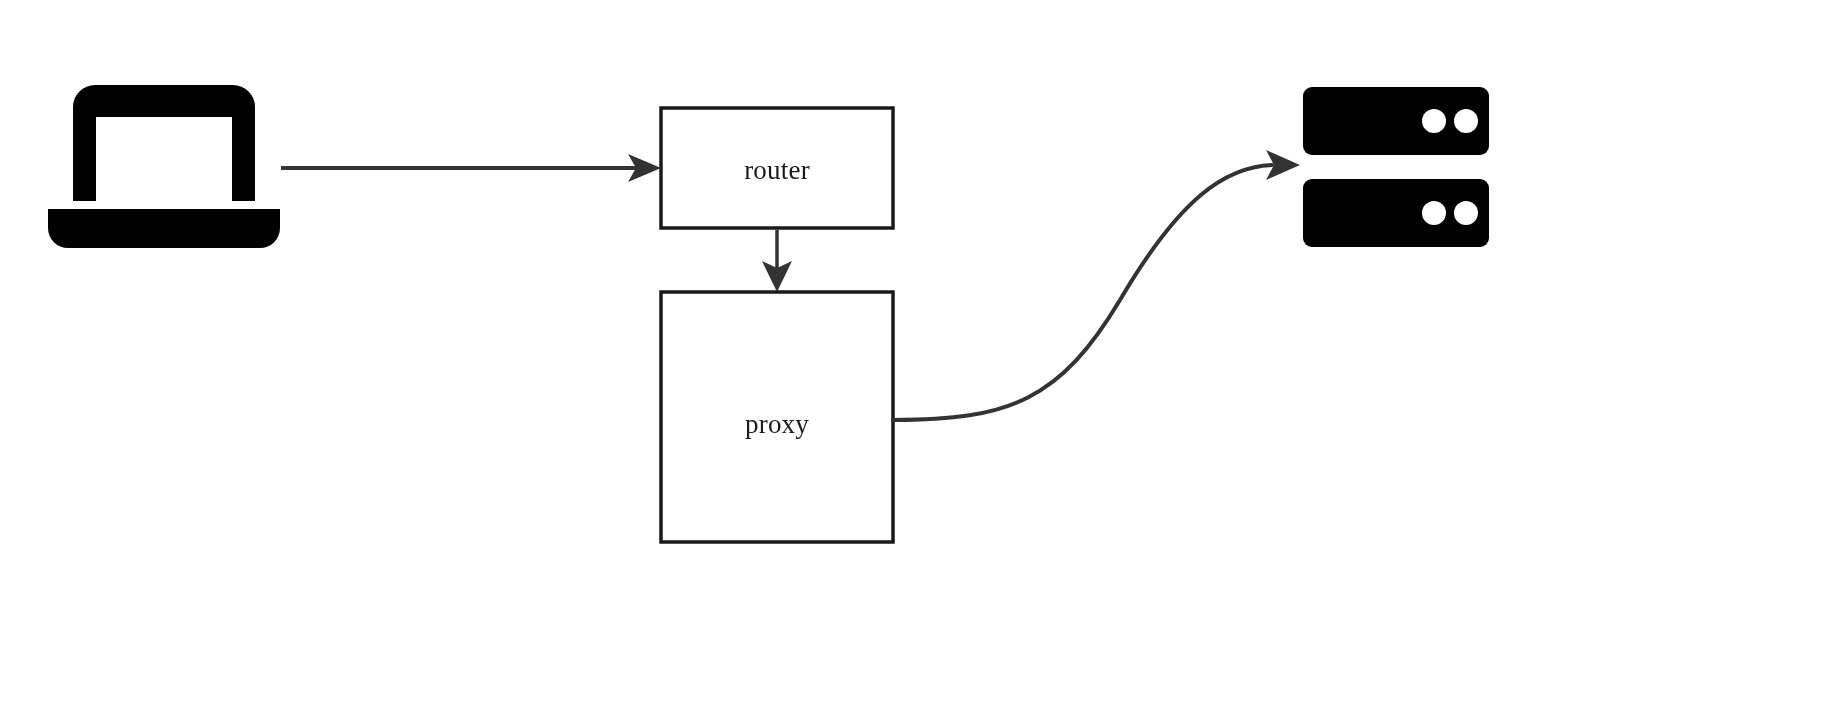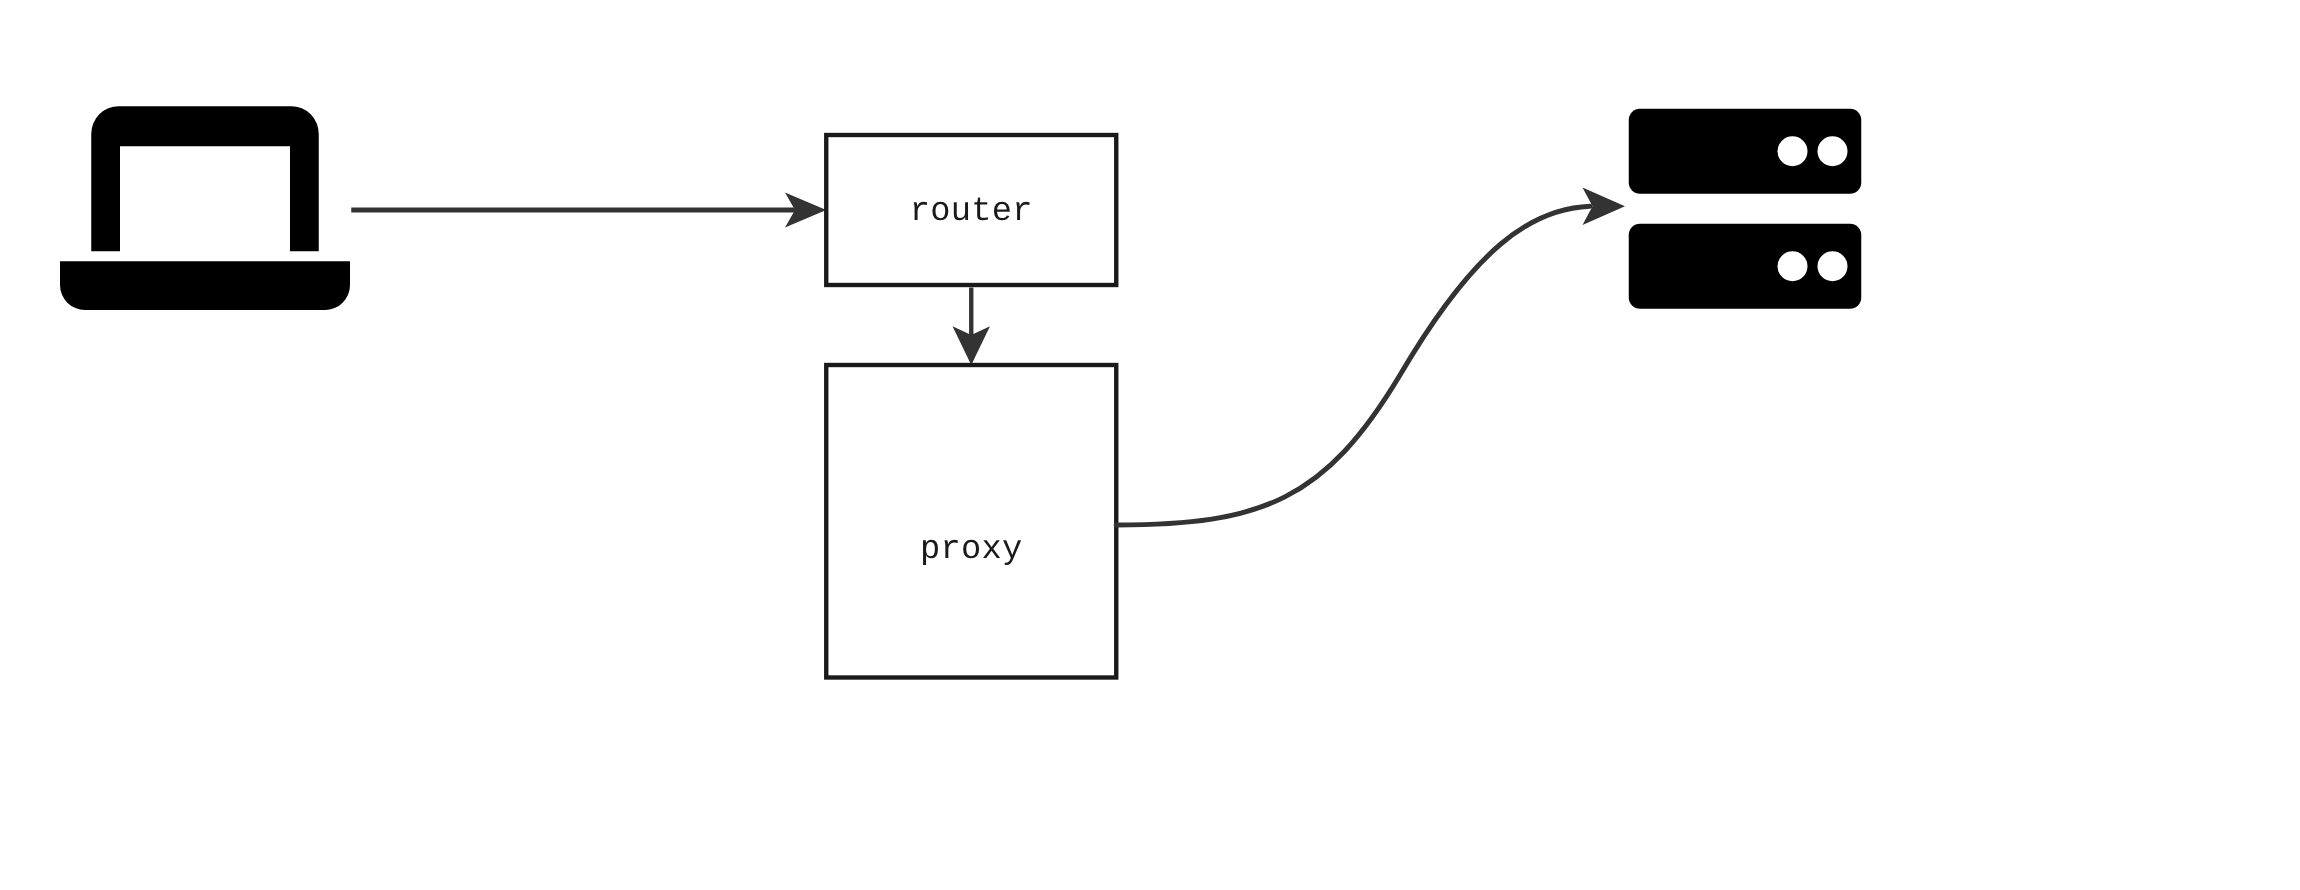--- a/index.html
+++ b/index.html
@@ -27,36 +27,36 @@
     width: 1840px;
     height: 712px;
     display: block;
   }
   .node-label {
     position: absolute;
     display: flex;
     align-items: center;
     justify-content: center;
     color: #1a1a1a;
-    font-family: Liberation Mono, monospace;
+    font-family: Liberation Serif, serif;
     font-size: 27px;
     font-weight: 400;
     letter-spacing: 0.2px;
     white-space: nowrap;
     pointer-events: none;
   }
   #router-label-wrap {
     left: 663px;
     top: 148px;
     width: 228px;
     height: 44px;
   }
   #proxy-label-wrap {
     left: 663px;
-    top: 418px;
+    top: 402px;
     width: 228px;
     height: 44px;
     align-items: center;
   }
 </style>
 </head>
 <body>
 
 <div id="diagram-canvas">
 

